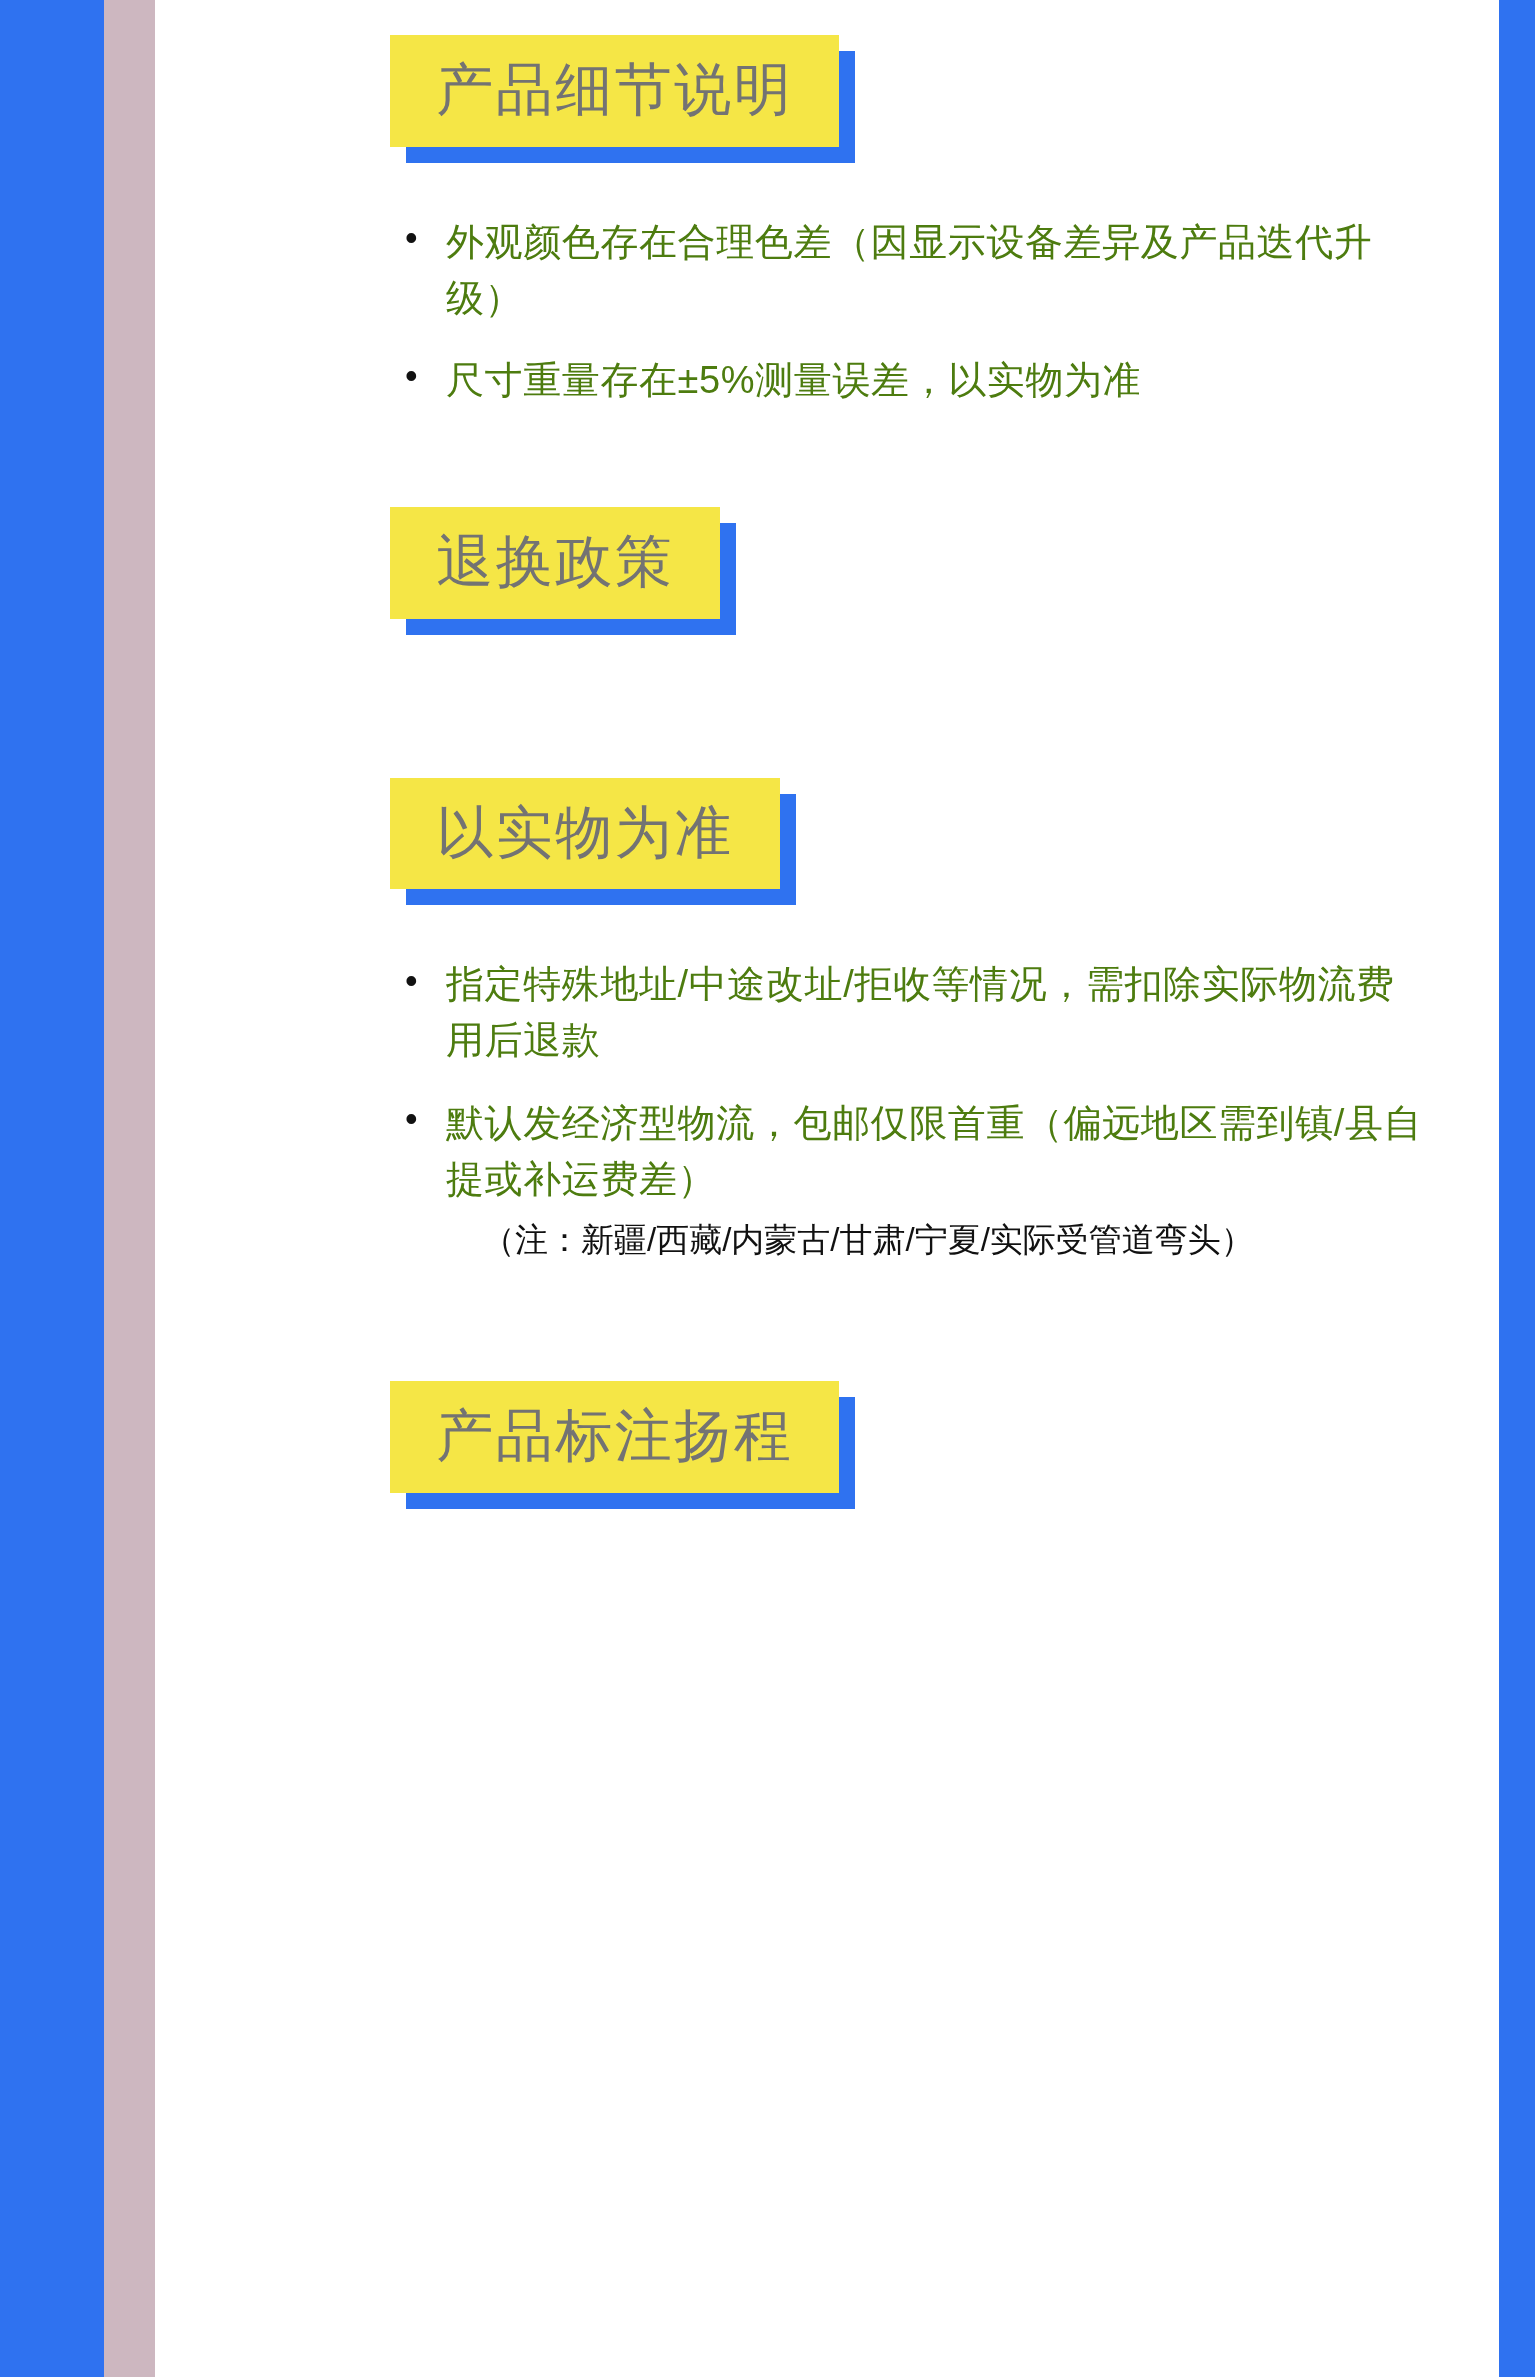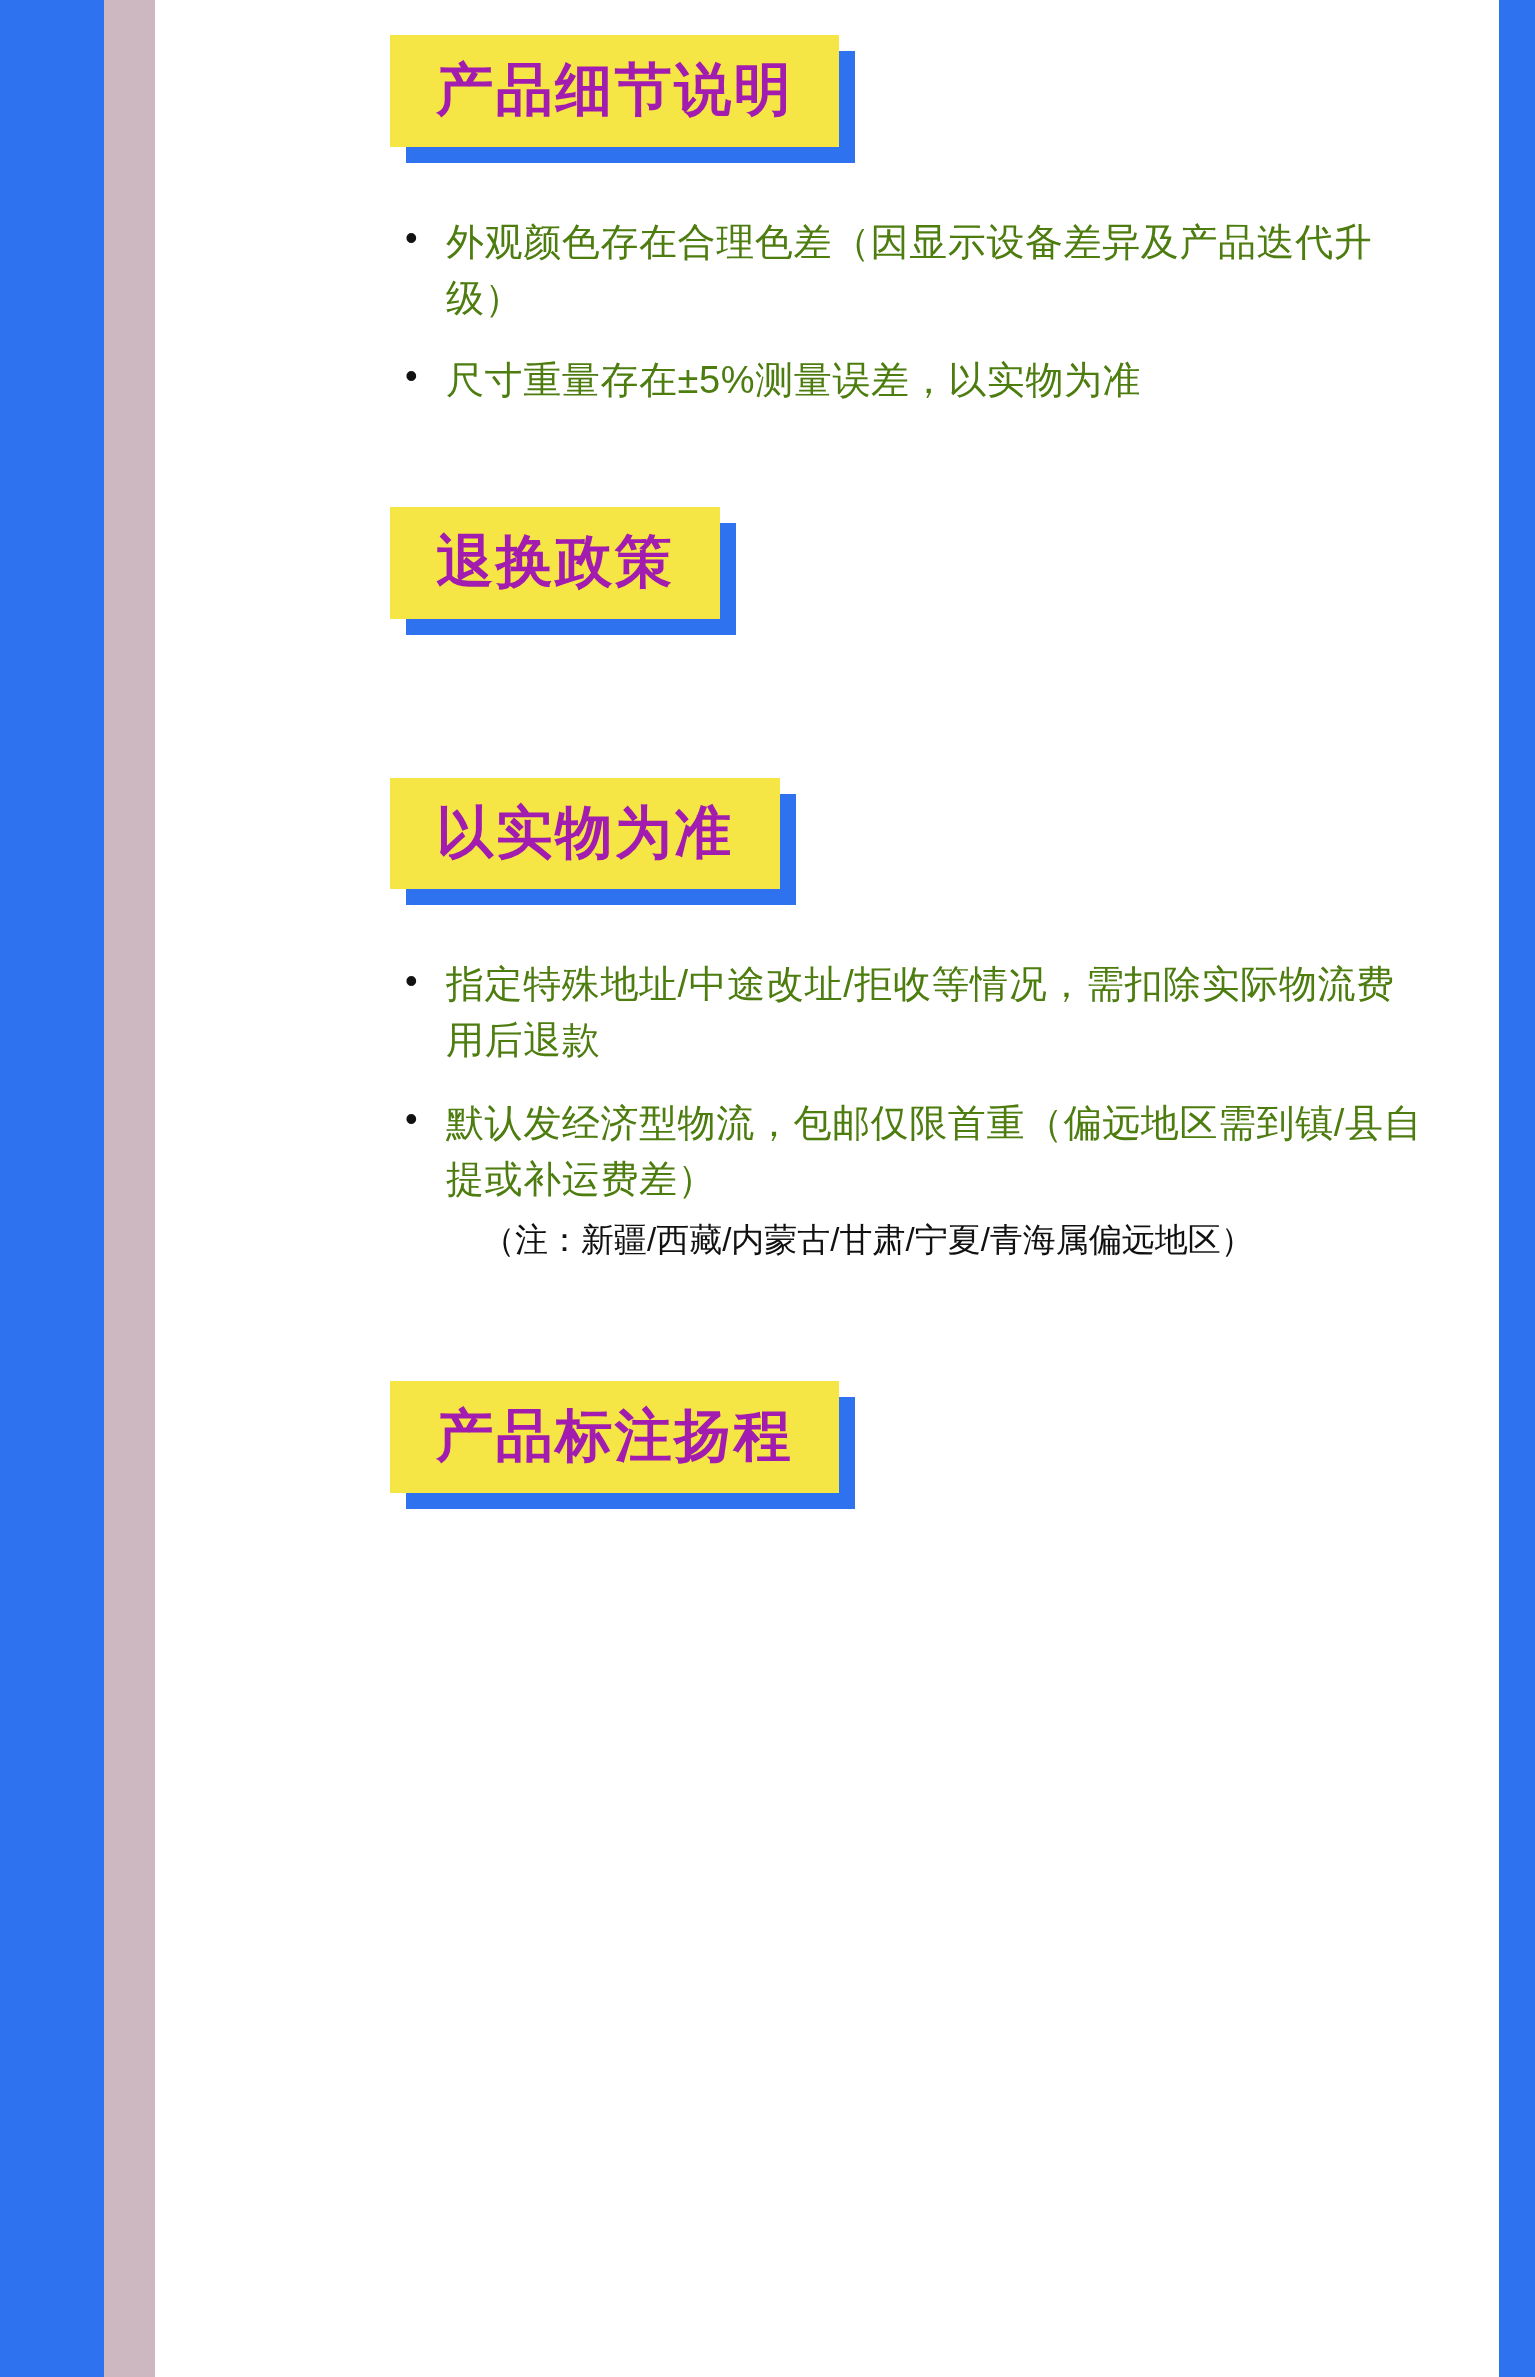--- a/index.html
+++ b/index.html
@@ -67,23 +67,23 @@
     top: 16px;
     right: -16px;
     bottom: -16px;
     background: #2f72f0;
     z-index: 0;
   }
   .heading {
     position: relative;
     z-index: 1;
     background: #f5e646;
-    color: #a21caf;
+    color: #737373;
     font-size: 57px;
-    font-weight: bold;
+    font-weight: normal;
     letter-spacing: 2.5px;
     line-height: 1;
     padding: 26px 46px 28.5px 46px;
     white-space: nowrap;
   }
 
   
   ul.bullets {
     list-style: none;
     margin: 0;
@@ -161,21 +161,21 @@
       <div class="section">
         <div class="heading-wrap">
           <div class="heading-shadow"></div>
           <div class="heading">以实物为准</div>
         </div>
         <div class="sec-gap-sm"></div>
         <ul class="bullets">
           <li>指定特殊地址/中途改址/拒收等情况，需扣除实际物流费用后退款</li>
           <li>默认发经济型物流，包邮仅限首重（偏远地区需到镇/县自提或补运费差）</li>
         </ul>
-        <div class="note">（注：新疆/西藏/内蒙古/甘肃/宁夏/青海属偏远地区）</div>
+        <div class="note">（注：新疆/西藏/内蒙古/甘肃/宁夏/实际受管道弯头）</div>
       </div>
 
       <div class="sec-gap-lg"></div>
 
       <div class="section">
         <div class="heading-wrap">
           <div class="heading-shadow"></div>
           <div class="heading">产品标注扬程</div>
         </div>
         <div class="sec-gap-sm"></div>

